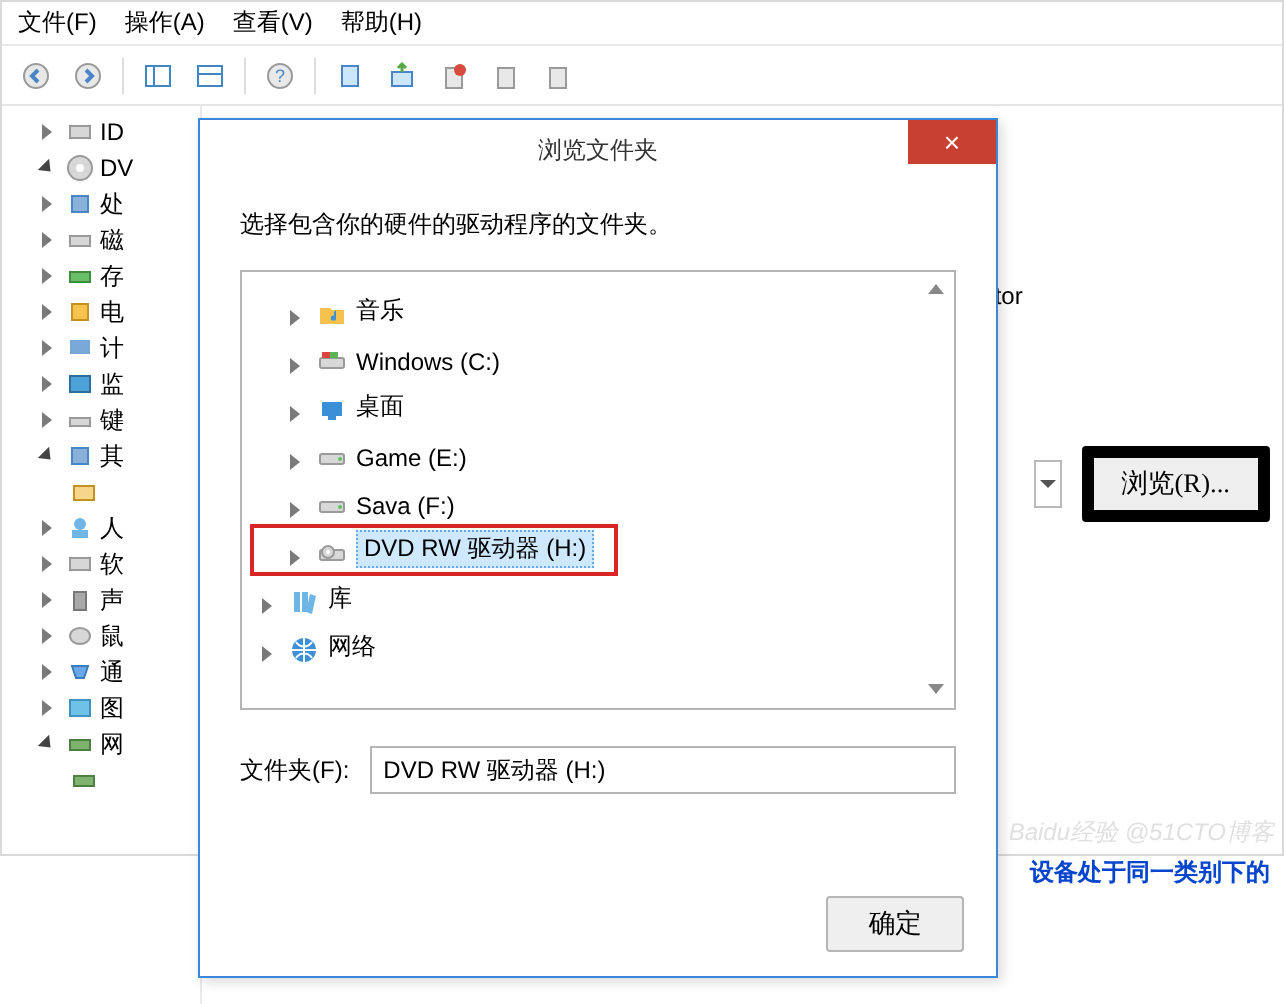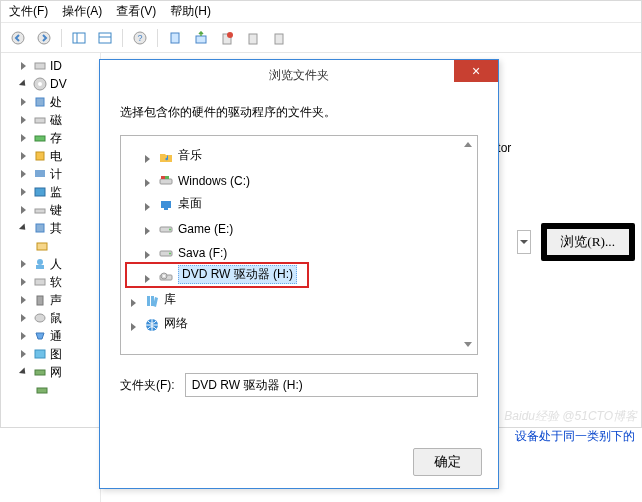--- a/index.html
+++ b/index.html
@@ -25,21 +25,21 @@
   .chev.exp::before { transform: rotate(45deg); border-left-color: #444; }
   .ico { width: 14px; height: 14px; display: inline-flex; align-items: center; justify-content: center; }
   .indent-1 { padding-left: 14px; }
   .indent-2 { padding-left: 28px; }
 
   
   .rightarea { position: absolute; right: 6px; top: 170px; display: flex; align-items: center; gap: 10px; }
   .browsebtn { background: #efefef; border: 6px solid #000000; padding: 4px 14px; border-radius: 2px; cursor: pointer; font-family: Liberation Serif, serif; }
   .dd { width: 14px; height: 24px; border: 1px solid #bbb; display:flex; align-items:center; justify-content:center; background:#fff; }
   .dd::before { content:""; border-top:4px solid #555; border-left:4px solid transparent; border-right:4px solid transparent; }
-  .rightnote { position:absolute; right:6px; top:375px; color:#0645cc; font-size:12px; }
+  .rightnote { position:absolute; right:6px; top:375px; color:#0645cc; font-size:12px;font-weight:bold; }
 
   
   .modal { position: absolute; left: 98px; top: 58px; width: 400px; height: 430px; background: #fff; border: 1px solid #3b87d9; box-shadow: 2px 2px 6px rgba(0,0,0,.15); display:flex; flex-direction:column; }
   .m-title { height: 30px; background: #fff; display:flex; align-items:center; justify-content:center; position:relative; color:#333; }
   .m-close { position:absolute; right:0; top:0; width:44px; height:22px; background:#c84031; color:#fff; display:flex; align-items:center; justify-content:center; font-family: Arial; font-size:14px; cursor:pointer; }
   .m-content { padding: 14px 20px 10px; flex:1; display:flex; flex-direction:column; }
   .m-lbl { margin-bottom: 14px; }
 
   .m-tree { border:1px solid #b5b5b5; height: 220px; overflow:hidden; padding: 10px 8px; display:flex; flex-direction:column; gap: 6px; position:relative; }
   .trow { display:flex; align-items:flex-end; gap:5px; height:18px; padding-left: 30px; white-space:nowrap; cursor:default; }

